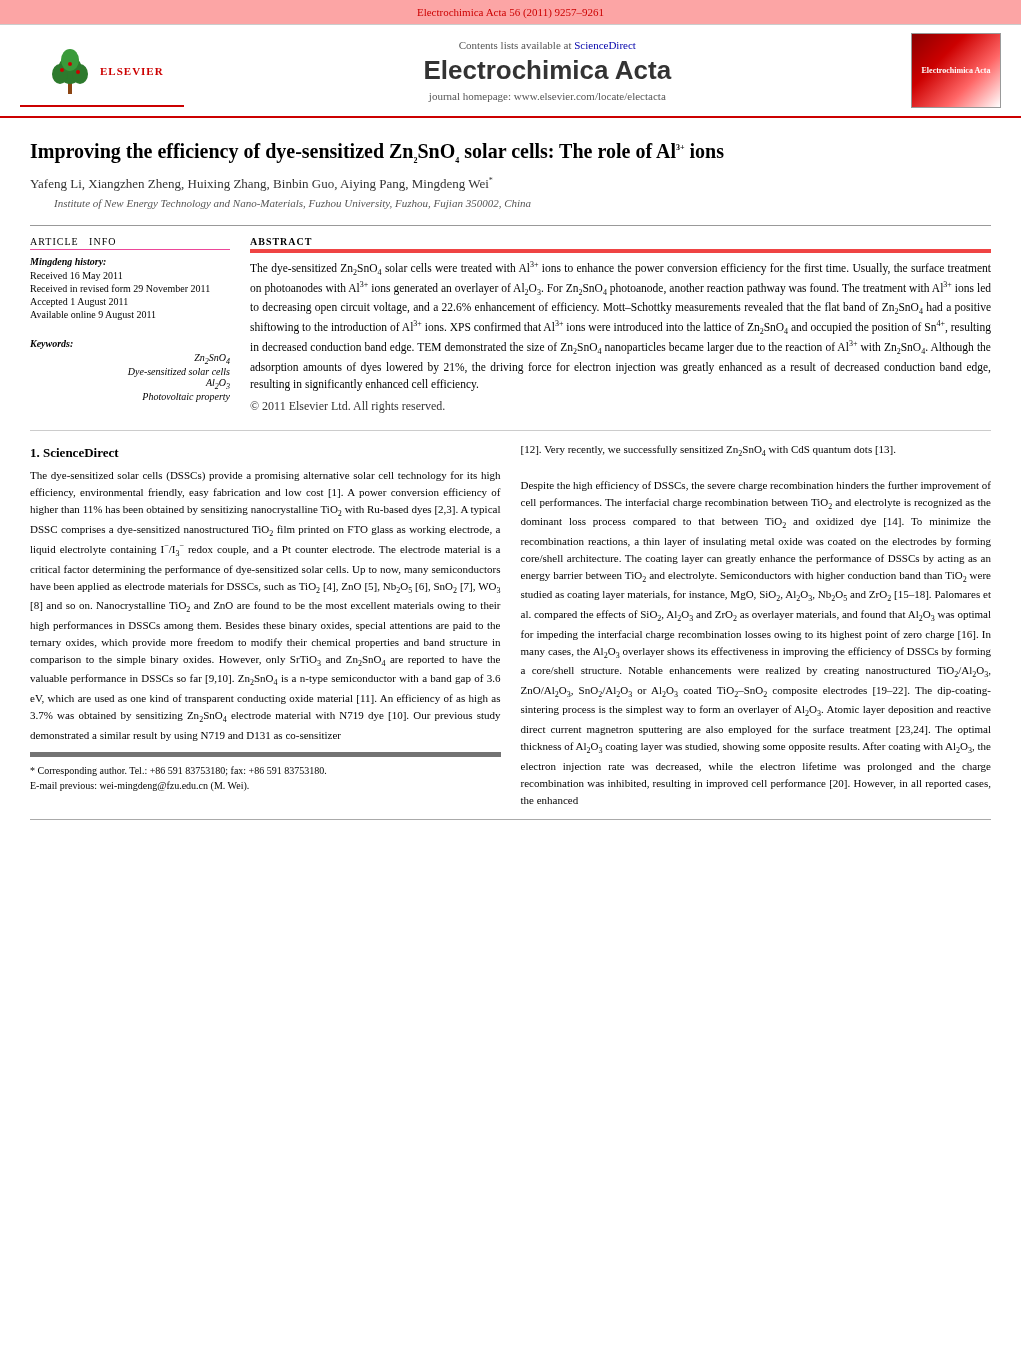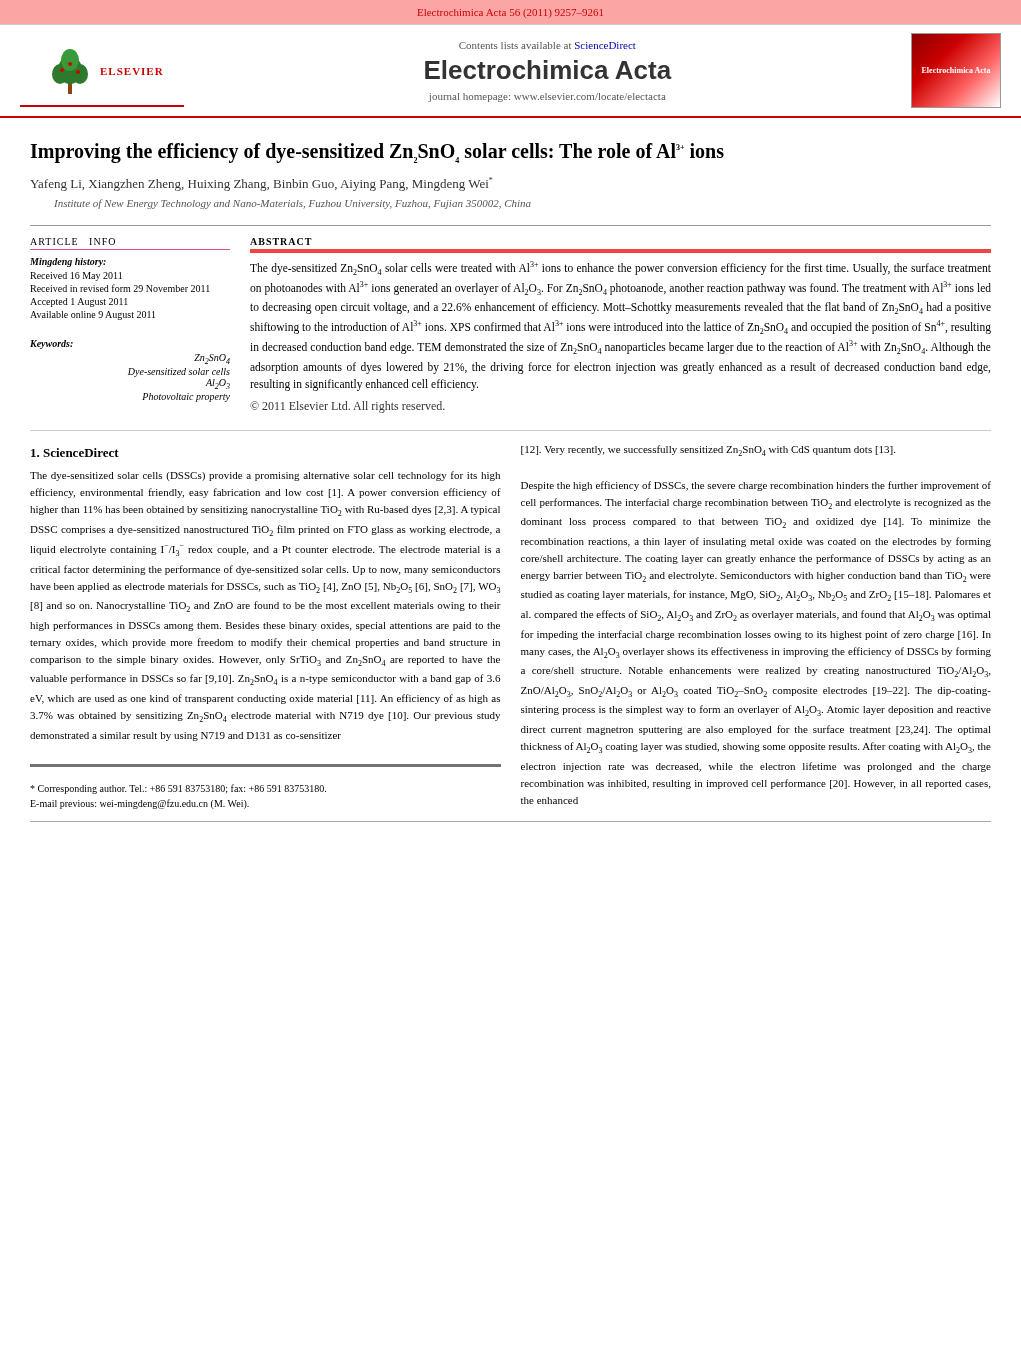--- a/index.html
+++ b/index.html
@@ -197,23 +197,23 @@
     }
 
     .body-text .indent {
       text-indent: 1em;
     }
 
     sup { font-size: 8px; }
     sub { font-size: 8px; }
 
     .footnote-section {
-      border-top: 3px solid #737373;
-      margin-top: 20px;
-      padding-top: 14px;
+      border-top: 5px solid #737373;
+      margin-top: 8px;
+      padding-top: 6px;
       font-size: 10px;
     }
     .footnote-text { font-size: 10px; line-height: 1.5; }
 
     .bottom-bar {
       border-top: 1px solid #aaa;
       padding: 4px 30px;
       font-size: 10px;
       color: #555;
       margin-top: 10px;

